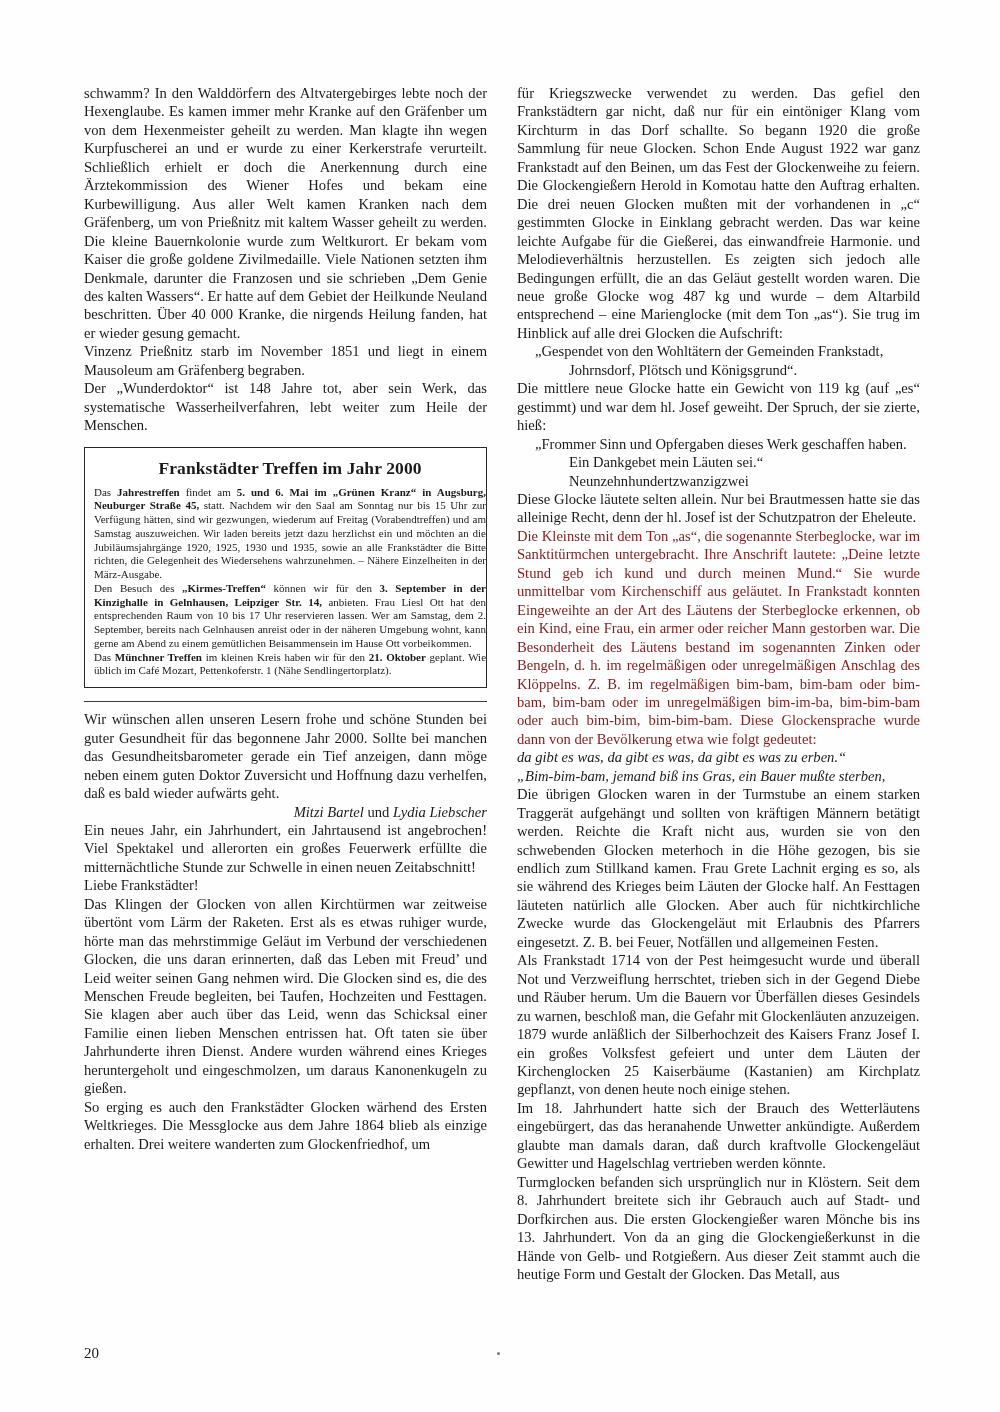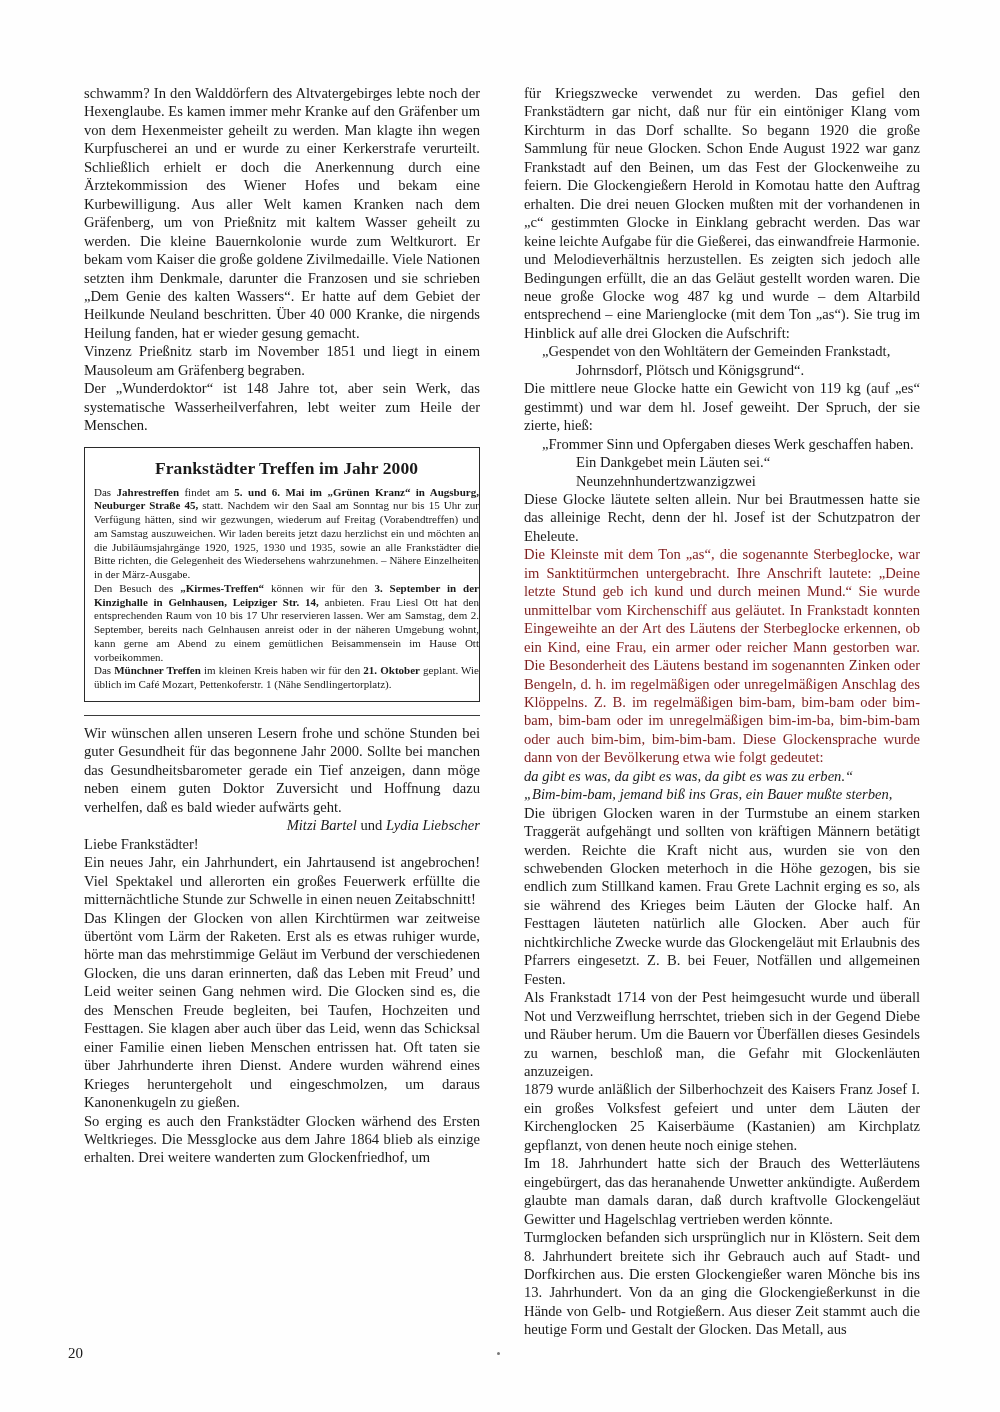--- a/index.html
+++ b/index.html
@@ -22,21 +22,21 @@
     height: 1412px;
     background: #fefefe;
   }
   .columns {
     position: absolute;
     left: 84px;
     top: 84px;
     width: 836px;
     height: 1240px;
     display: flex;
-    gap: 44px;
+    gap: 30px;
   }
   .col {
     width: 403px;
     font-size: 14.6px;
     line-height: 1.265;
     text-align: justify;
     hyphens: manual;
   }
   .col p {
     margin: 0;
@@ -84,21 +84,21 @@
   .q-ind1 { padding-left: 18px; }
   .q-ind2 { padding-left: 52px; }
 
   .italic-block { font-style: italic; }
 
   .faded { color: #7f1d1d; }
 
   
   .folio {
     position: absolute;
-    left: 68px;
+    left: 84px;
     top: 1345px;
     font-size: 15px;
     font-family: "Liberation Serif", serif;
     color: #1a1a1a;
   }
   .dot-mark {
     position: absolute;
     left: 497px;
     top: 1352px;
     width: 3px; height: 3px;
@@ -127,22 +127,22 @@
 
         <p><span>Das </span><b>Münchner Treffen</b><span> im kleinen Kreis haben wir für den </span><b>21. Oktober</b><span> geplant. Wie üblich im Café Mozart, Pettenkoferstr. 1 (Nähe Sendlingertorplatz).</span></p>
       </div>
 
       <hr class="rule">
 
       <p>Wir wünschen allen unseren Lesern frohe und schöne Stunden bei guter Gesundheit für das begonnene Jahr 2000. Sollte bei manchen das Gesundheitsbarometer gerade ein Tief anzeigen, dann möge neben einem guten Doktor Zuversicht und Hoffnung dazu verhelfen, daß es bald wieder aufwärts geht.</p>
 
       <p class="sig"><i>Mitzi Bartel</i><span class="nonital"> und </span><i>Lydia Liebscher</i></p>
 
+      <p>Ein neues Jahr, ein Jahrhundert, ein Jahrtausend ist angebrochen! Viel Spektakel und allerorten ein großes Feuerwerk erfüllte die mitternächtliche Stunde zur Schwelle in einen neuen Zeitabschnitt!</p>
       <p>Liebe Frankstädter!</p>
-      <p>Ein neues Jahr, ein Jahrhundert, ein Jahrtausend ist angebrochen! Viel Spektakel und allerorten ein großes Feuerwerk erfüllte die mitternächtliche Stunde zur Schwelle in einen neuen Zeitabschnitt!</p>
       <p>Das Klingen der Glocken von allen Kirchtürmen war zeitweise übertönt vom Lärm der Raketen. Erst als es etwas ruhiger wurde, hörte man das mehrstimmige Geläut im Verbund der verschiedenen Glocken, die uns daran erinnerten, daß das Leben mit Freud’ und Leid weiter seinen Gang nehmen wird. Die Glocken sind es, die des Menschen Freude begleiten, bei Taufen, Hochzeiten und Festtagen. Sie klagen aber auch über das Leid, wenn das Schicksal einer Familie einen lieben Menschen entrissen hat. Oft taten sie über Jahrhunderte ihren Dienst. Andere wurden während eines Krieges heruntergeholt und eingeschmolzen, um daraus Kanonenkugeln zu gießen.</p>
       <p>So erging es auch den Frankstädter Glocken wärhend des Ersten Weltkrieges. Die Messglocke aus dem Jahre 1864 blieb als einzige erhalten. Drei weitere wanderten zum Glockenfriedhof, um</p>
     </div>
 
     <div class="col">
       <p>für Kriegszwecke verwendet zu werden. Das gefiel den Frankstädtern gar nicht, daß nur für ein eintöniger Klang vom Kirchturm in das Dorf schallte. So begann 1920 die große Sammlung für neue Glocken. Schon Ende August 1922 war ganz Frankstadt auf den Beinen, um das Fest der Glockenweihe zu feiern. Die Glockengießern Herold in Komotau hatte den Auftrag erhalten. Die drei neuen Glocken mußten mit der vorhandenen in „c“ gestimmten Glocke in Einklang gebracht werden. Das war keine leichte Aufgabe für die Gießerei, das einwandfreie Harmonie. und Melodieverhältnis herzustellen. Es zeigten sich jedoch alle Bedingungen erfüllt, die an das Geläut gestellt worden waren. Die neue große Glocke wog 487 kg und wurde – dem Altarbild entsprechend – eine Marienglocke (mit dem Ton „as“). Sie trug im Hinblick auf alle drei Glocken die Aufschrift:</p>
 
       <p class="indentq q-ind1">„Gespendet von den Wohltätern der Gemeinden Frankstadt,</p>
       <p class="indentq q-ind2">Johrnsdorf, Plötsch und Königsgrund“.</p>
 

